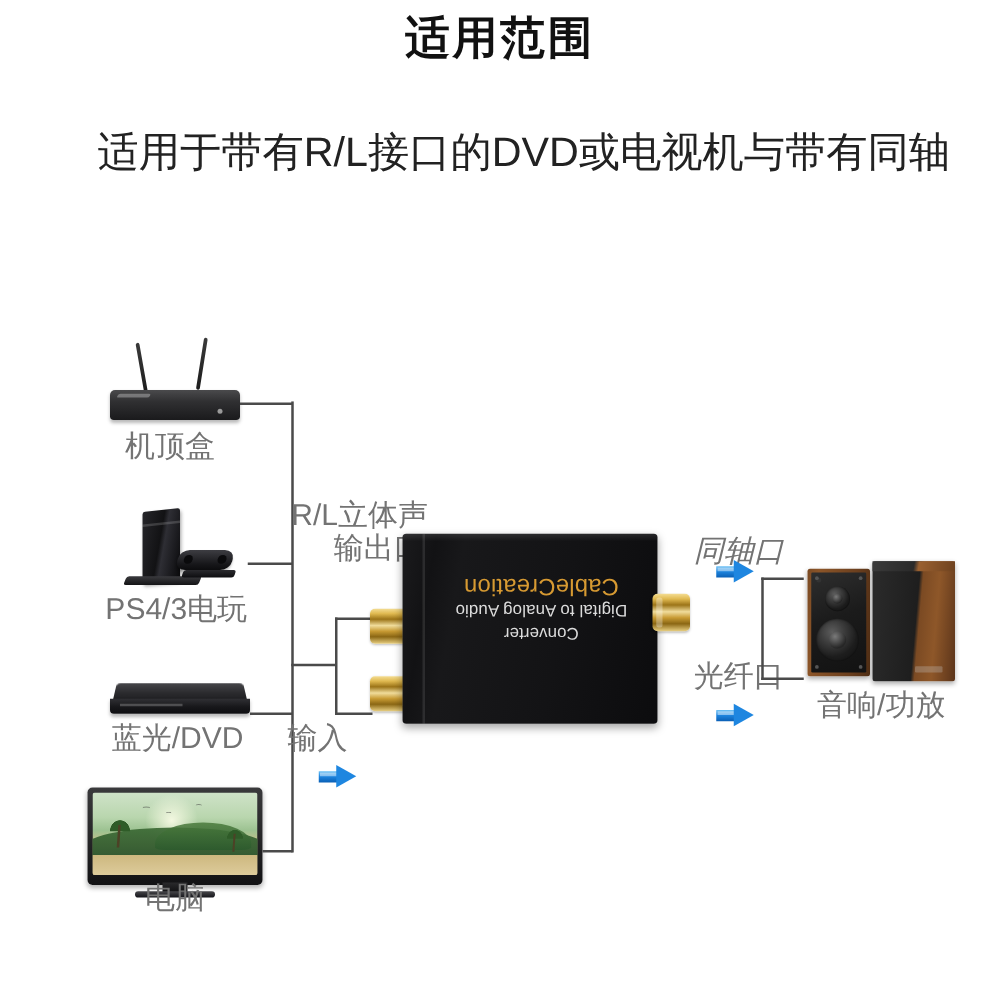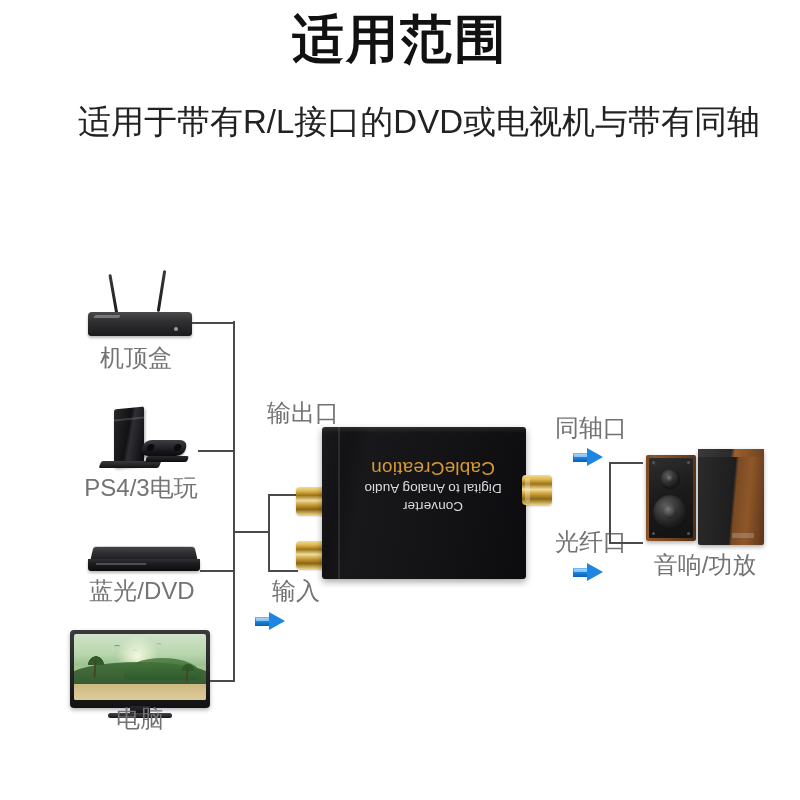--- a/index.html
+++ b/index.html
@@ -13,21 +13,21 @@
     overflow: hidden;
     font-family: "Liberation Sans", "DejaVu Sans", sans-serif;
     color: #1a1a1a;
   }
 
   
   #header-title {
     position: absolute;
     top: 8px; left: 0; width: 800px;
     text-align: center;
-    font-size: 52px;
+    font-size: 36px;
     font-weight: bold;
     letter-spacing: 2px;
     color: #111;
     line-height: 1.2;
   }
   #subtitle {
     position: absolute;
     top: 98px; left: 0; width: 800px;
     text-align: center;
     font-size: 33px;
@@ -428,24 +428,25 @@
 
 <div class="line-v" style="left:233px; top:321px; height:361px;"></div>
 
 <div class="line-h" style="left:233px; top:531px; width:36px;"></div>
 
 <div class="line-v" style="left:268px; top:494px; height:78px;"></div>
 <div class="line-h" style="left:268px; top:494px; width:30px;"></div>
 <div class="line-h" style="left:268px; top:570px; width:30px;"></div>
 
 <div class="lbl two" style="left:233px; top:400px; width:160px; text-align:left;">
+  <div>R/L立体声</div>
   <div style="text-align:center; width:140px;">输出口</div>
 </div>
 
-<div class="lbl" style="left:244px; top:578px; width:76px;text-align:right;">输入</div>
+<div class="lbl" style="left:216px; top:578px; width:76px;">输入</div>
 
 <div class="arrow" style="left:255px; top:612px;">
   <div class="shaft"></div>
     <div class="gloss"></div>
     <div class="head"></div>
 </div>
 
 <div id="rca-top" class="rca left"></div>
 <div id="rca-bottom" class="rca left"></div>
 
@@ -456,21 +457,21 @@
     <div id="conv-model">
       <div>Converter</div>
       <div>Digital to Analog Audio</div>
     </div>
     <div id="conv-brand">CableCreation</div>
   </div>
 </div>
 
 <div id="rca-out" class="rca right"></div>
 
-<div class="lbl" style="left:538px; top:415px; width:106px;">同轴口</div>
+<div class="lbl" style="left:538px; top:429px; width:106px;font-style:italic;">同轴口</div>
 <div class="arrow" style="left:573px; top:448px;">
   <div class="shaft"></div>
     <div class="gloss"></div>
     <div class="head"></div>
 </div>
 
 <div class="lbl" style="left:538px; top:529px; width:106px;">光纤口</div>
 <div class="arrow" style="left:573px; top:563px;">
   <div class="shaft"></div>
     <div class="gloss"></div>

